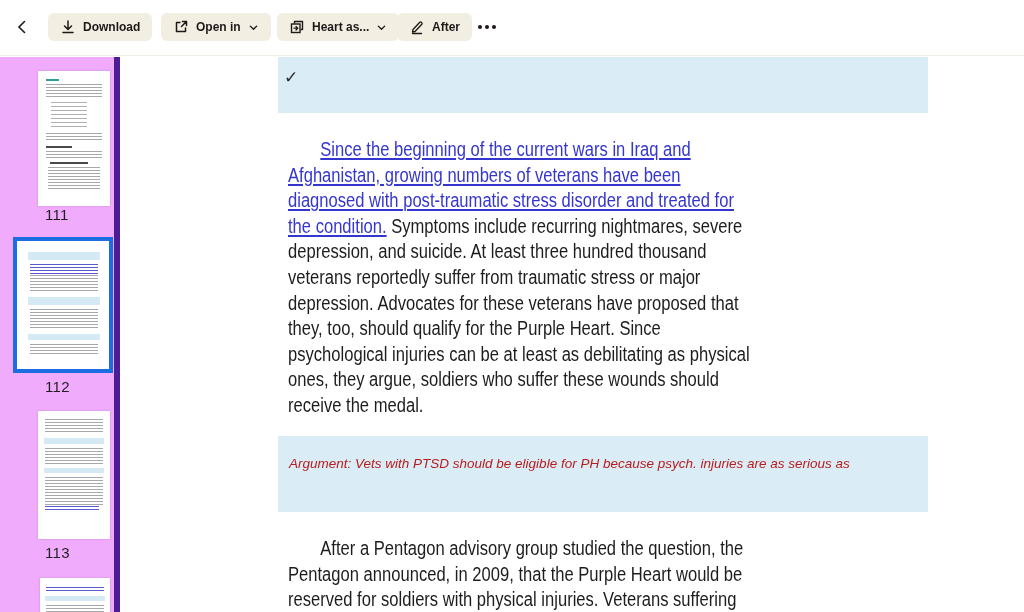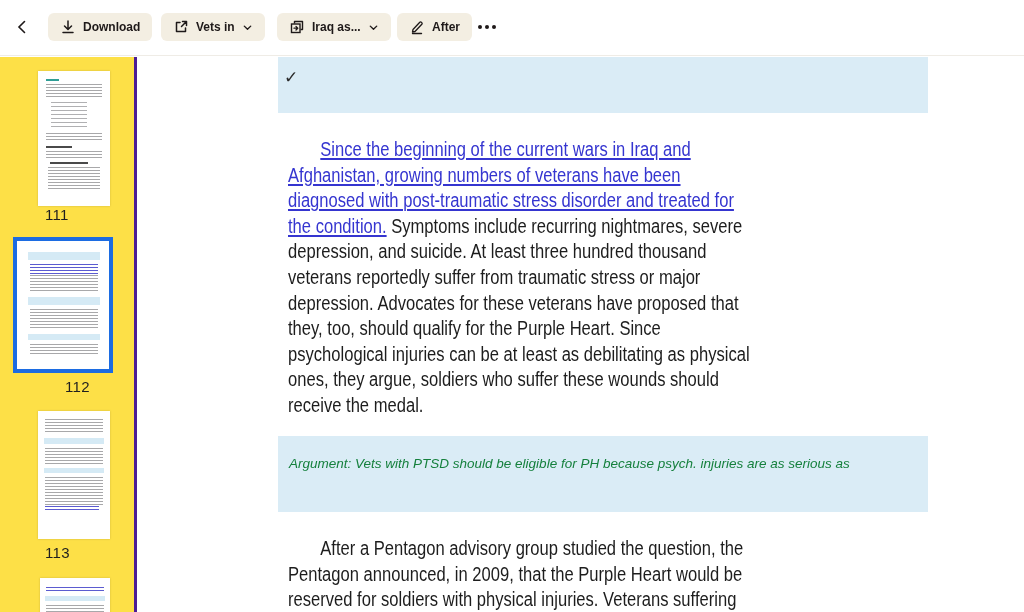--- a/index.html
+++ b/index.html
@@ -13,41 +13,41 @@
     background:none; border:none; cursor:pointer; display:flex; align-items:center; justify-content:center; }
   .tb-btn { position:absolute; top:13px; height:28px; display:flex; align-items:center;
     gap:7px; background:#f3eee2; border:none; border-radius:6px; padding:0 12px;
     font-family:inherit; font-size:12px; font-weight:700; color:#1e1919; cursor:pointer; }
   .tb-btn svg { display:block; }
   .dots-btn { position:absolute; left:472px; top:13px; height:28px; width:30px;
     background:none; border:none; cursor:pointer; display:flex; align-items:center; justify-content:center; gap:3px; }
   .dots-btn i { width:4px; height:4px; border-radius:50%; background:#1e1919; display:block; }
 
   
-  .sidebar { position:absolute; left:0; top:57px; width:137px; height:555px;
-    background:#fde047; border-right:3px solid #4c1d95; overflow:hidden; }
+  .sidebar { position:absolute; left:0; top:57px; width:120px; height:555px;
+    background:#f0abfc; border-right:6px solid #4c1d95; overflow:hidden; }
   .thumb { position:absolute; background:#fff; box-shadow:0 0 2px rgba(0,0,0,.18); cursor:pointer; }
   .thumb-sel { position:absolute; border:4px solid #1c6ce2; background:#fff; padding:5px; cursor:pointer; }
   .thumb-sel .page-inner { position:relative; width:100%; height:100%; background:#fff; }
   .pageno { position:absolute; font-size:15px; color:#1f1f1f; letter-spacing:.3px; }
   .tl { position:absolute; }
   .ln-gray  { background:repeating-linear-gradient(to bottom,#a8a8aa 0 1px,transparent 1px 3px); }
   .ln-gray4 { background:repeating-linear-gradient(to bottom,#b0b0b2 0 1px,transparent 1px 4px); }
   .ln-blue  { background:repeating-linear-gradient(to bottom,#5b5bd0 0 1px,transparent 1px 3px); }
   .strip    { background:#d5eaf5; }
   .ln-teal  { background:#2f9e96; }
   .ln-bold  { background:#4a4a4a; }
 
   
   .main { position:absolute; left:141px; top:57px; width:883px; height:555px; background:#fff; }
   .hl-box { position:absolute; left:137px; width:650px; background:#daecf6; }
   .hl-top { top:0; height:56px; }
   .hl-note { top:379px; height:76px; }
   .check { position:absolute; left:6px; top:10px; font-size:17px; color:#2b2b2b; }
-  .note-text { margin:20px 0 0 11px; font-size:13.5px; font-style:italic; color:#15803d; line-height:16px; }
+  .note-text { margin:20px 0 0 11px; font-size:13.5px; font-style:italic; color:#b91c1c; line-height:16px; }
   .para { position:absolute; left:147px; white-space:nowrap; font-size:19.5px;
     line-height:25.6px; color:#1d1d1d; transform:scaleX(.85); transform-origin:0 0; }
   .para-1 { top:80px; }
   .para-2 { top:479px; }
   .doc-line.indent { padding-left:38px; }
   .doc-link { color:#3535d0; text-decoration:underline; text-decoration-thickness:1.5px; text-underline-offset:2px; }
 </style>
 </head>
 <body>
 
@@ -70,37 +70,37 @@
     <span>Download</span>
   </button>
 
   <button class="tb-btn" style="left:161px">
     <span>
       <svg width="16" height="16" viewBox="0 0 16 16">
           <path d="M7 3.5 H3.5 V12.5 H12.5 V9" fill="none" stroke="#1e1919" stroke-width="1.5" stroke-linecap="round" stroke-linejoin="round"></path>
           <path d="M9.5 2.5 H13.5 V6.5 M13.2 2.8 L8.5 7.5" fill="none" stroke="#1e1919" stroke-width="1.5" stroke-linecap="round" stroke-linejoin="round"></path>
         </svg>
     </span>
-    <span>Vets in</span>
+    <span>Open in</span>
     <span>
       <svg width="11" height="11" viewBox="0 0 12 12">
           <path d="M2.5 4.5 L6 8 L9.5 4.5" fill="none" stroke="#1e1919" stroke-width="1.5" stroke-linecap="round" stroke-linejoin="round"></path>
         </svg>
     </span>
   </button>
 
   <button class="tb-btn" style="left:277px">
     <span>
       <svg width="16" height="16" viewBox="0 0 16 16">
           <path d="M5.5 4.5 V2.5 H13.5 V10.5 H11.5" fill="none" stroke="#1e1919" stroke-width="1.4" stroke-linejoin="round"></path>
           <rect x="2.5" y="5" width="8.5" height="8.5" fill="none" stroke="#1e1919" stroke-width="1.4"></rect>
           <path d="M5 9.2 h3.4 M7 7.4 L8.8 9.2 L7 11" fill="none" stroke="#1e1919" stroke-width="1.3" stroke-linecap="round" stroke-linejoin="round"></path>
         </svg>
     </span>
-    <span>Iraq as...</span>
+    <span>Heart as...</span>
     <span>
       <svg width="11" height="11" viewBox="0 0 12 12">
           <path d="M2.5 4.5 L6 8 L9.5 4.5" fill="none" stroke="#1e1919" stroke-width="1.5" stroke-linecap="round" stroke-linejoin="round"></path>
         </svg>
     </span>
   </button>
 
   <button class="tb-btn" style="left:397px">
     <span>
       <svg width="16" height="16" viewBox="0 0 16 16">
@@ -138,21 +138,21 @@
     <div class="page-inner">
       <div class="tl strip" style="left:6px; top:6px;  width:72px; height:8px;"></div>
       <div class="tl ln-blue" style="left:8px; top:18px; width:68px; height:11px;"></div>
       <div class="tl ln-gray" style="left:8px; top:29px; width:68px; height:17px;"></div>
       <div class="tl strip" style="left:6px; top:51px; width:72px; height:8px;"></div>
       <div class="tl ln-gray" style="left:8px; top:63px; width:68px; height:20px;"></div>
       <div class="tl strip" style="left:6px; top:88px; width:72px; height:6px;"></div>
       <div class="tl ln-gray" style="left:8px; top:98px; width:68px; height:10px;"></div>
     </div>
   </div>
-  <div class="pageno" style="left:45px; top:321px;margin-left:20px;">112</div>
+  <div class="pageno" style="left:45px; top:321px;">112</div>
 
   <div class="thumb" style="left:38px; top:354px; width:72px; height:128px;">
     <div class="tl ln-gray" style="left:7px; top:8px;  width:58px; height:15px;"></div>
     <div class="tl strip" style="left:6px; top:27px; width:60px; height:6px;"></div>
     <div class="tl ln-gray" style="left:7px; top:37px; width:58px; height:16px;"></div>
     <div class="tl strip" style="left:6px; top:57px; width:60px; height:5px;"></div>
     <div class="tl ln-gray" style="left:7px; top:66px; width:58px; height:28px;"></div>
     <div class="tl ln-blue" style="left:7px; top:95px; width:54px; height:6px;"></div>
   </div>
   <div class="pageno" style="left:45px; top:487px;">113</div>

